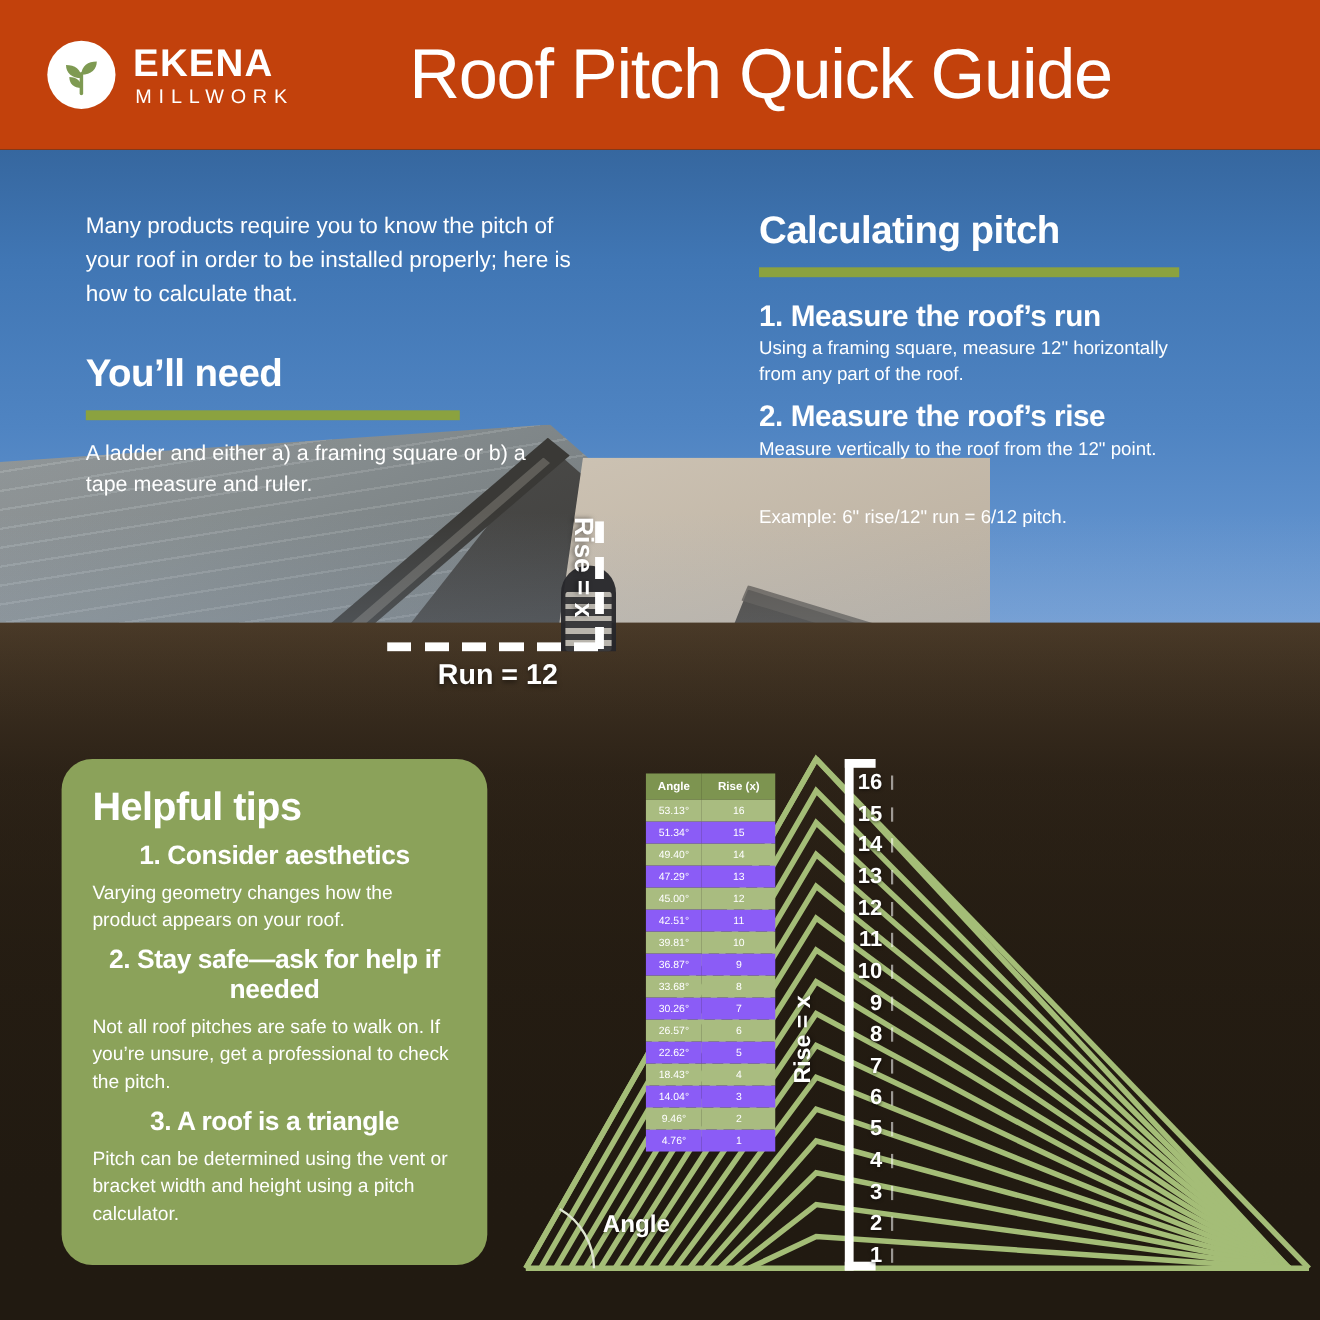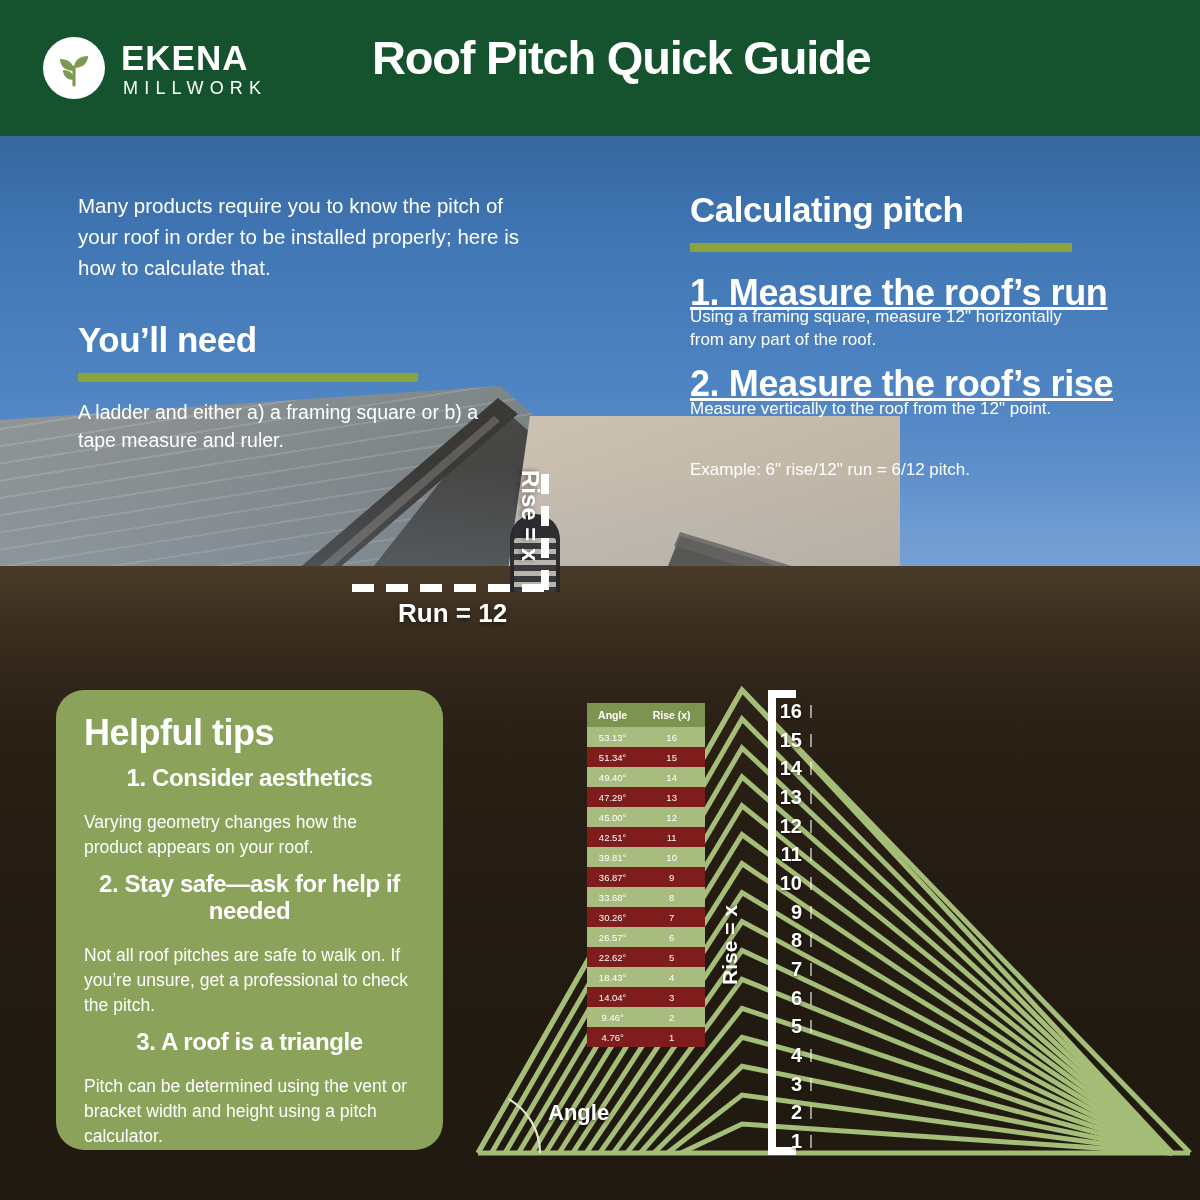--- a/index.html
+++ b/index.html
@@ -7,41 +7,41 @@
   body {
     font-family: "Liberation Sans", sans-serif;
     background:#241c12;
     position:relative;
   }
   .page { position:relative; width:1200px; height:1200px; overflow:hidden; }
 
   
   .header {
     position:absolute; left:0; top:0; width:1200px; height:136px;
-    background:#14532d; z-index:40;
+    background:#c2410c; z-index:40;
     display:flex; align-items:center;
   }
   .logo-wrap { display:flex; align-items:center; margin-left:43px; }
   .logo-circle {
     width:62px; height:62px; border-radius:50%;
     background:#ffffff; position:relative; flex:none;
   }
   .logo-circle svg { position:absolute; left:12px; top:12px; }
   .logo-text { margin-left:16px; line-height:1; }
   .logo-ekena {
     color:#ffffff; font-size:35px; font-weight:bold;
     letter-spacing:1px; display:block;
   }
   .logo-millwork {
     color:#ffffff; font-size:18px; font-weight:400;
     letter-spacing:6.2px; display:block; margin-top:4px; margin-left:2px;
   }
   .header-title {
     position:absolute; left:372px; top:30px;
-    color:#ffffff; font-size:47px; font-weight:bold;
+    color:#ffffff; font-size:64px; font-weight:normal;
     letter-spacing:-1.2px; white-space:nowrap;
   }
 
   
   .photo { position:absolute; left:0; top:136px; width:1200px; height:1064px; overflow:hidden; }
   .sky {
     position:absolute; left:0; top:0; width:1200px; height:560px;
     background:linear-gradient(180deg,#36679f 0%,#4076b4 18%,#4f84c2 45%,#6b9ad4 75%,#8fb2de 100%);
   }
   .ground {
@@ -130,21 +130,21 @@
   .h2 { font-size:35px; font-weight:bold; letter-spacing:-0.5px; }
   .youll-need { left:78px; top:320px; }
   .rule {
     position:absolute; z-index:20; height:9px; background:#8ba23f;
   }
   .rule-left { left:78px; top:373px; width:340px; }
   .need-body { left:78px; top:398px; width:400px; font-size:19.5px; line-height:28px; }
 
   .calc-title { left:690px; top:190px; }
   .rule-right { left:690px; top:243px; width:382px; }
-  .step-h { font-size:36px; font-weight:bold; letter-spacing:-0.4px;text-decoration:underline; }
+  .step-h { font-size:27px; font-weight:bold; letter-spacing:-0.4px; }
   .step-b { font-size:17px; line-height:23px; }
   .s1h { left:690px; top:272px; }
   .s1b { left:690px; top:305px; width:400px; }
   .s2h { left:690px; top:363px; }
   .s2b { left:690px; top:397px; width:400px; }
   .s3h { left:690px; top:425px; }
   .s3b { left:690px; top:458px; width:400px; }
 
   
   .dash-run {
@@ -177,40 +177,40 @@
   }
 
   
   .tips {
     position:absolute; left:56px; top:690px; width:387px; height:460px;
     background:#8ba25a; border-radius:28px; z-index:30;
     padding:22px 28px 0 28px; color:#ffffff;
   }
   .tips h3 { font-size:36px; font-weight:bold; letter-spacing:-0.5px; margin-bottom:6px; }
   .tips h4 { font-size:24px; font-weight:bold; letter-spacing:-0.4px; line-height:27px; margin-top:10px;text-align:center; }
-  .tips p { font-size:17.5px; line-height:25px; margin-top:19px; }
+  .tips p { font-size:17.5px; line-height:25px; margin-top:8px; }
 
   
   .fan { position:absolute; left:460px; top:680px; width:740px; height:485px; z-index:25; }
 
   
   .ptable {
     position:absolute; left:587px; top:703px; width:118px; z-index:32;
     border-collapse:collapse; overflow:hidden;
   }
   .ptable table { width:118px; border-collapse:collapse; }
   .ptable th {
     background:#7d9450; color:#ffffff; font-size:10.5px; font-weight:bold;
     padding:6px 0 6px 0; text-align:center;
   }
   .ptable td {
     color:#ffffff; font-size:9.5px; text-align:center; padding:4.5px 0;
   }
   .ptable tr.odd td { background:#a9bc80; }
-  .ptable tr.even td { background:#7f1d1d; }
+  .ptable tr.even td { background:#8b5cf6; }
 
   
   .ruler { position:absolute; left:758px; top:690px; width:70px; height:465px; z-index:33; }
   .ruler-bracket {
     position:absolute; left:0; top:0; width:30px; height:465px;
   }
   .ruler-bracket .vbar { position:absolute; left:10px; top:0; width:8px; height:465px; background:#fff; }
   .ruler-bracket .tbar { position:absolute; left:10px; top:0; width:28px; height:8px; background:#fff; }
   .ruler-bracket .bbar { position:absolute; left:10px; top:457px; width:28px; height:8px; background:#fff; }
   .tick-num {

